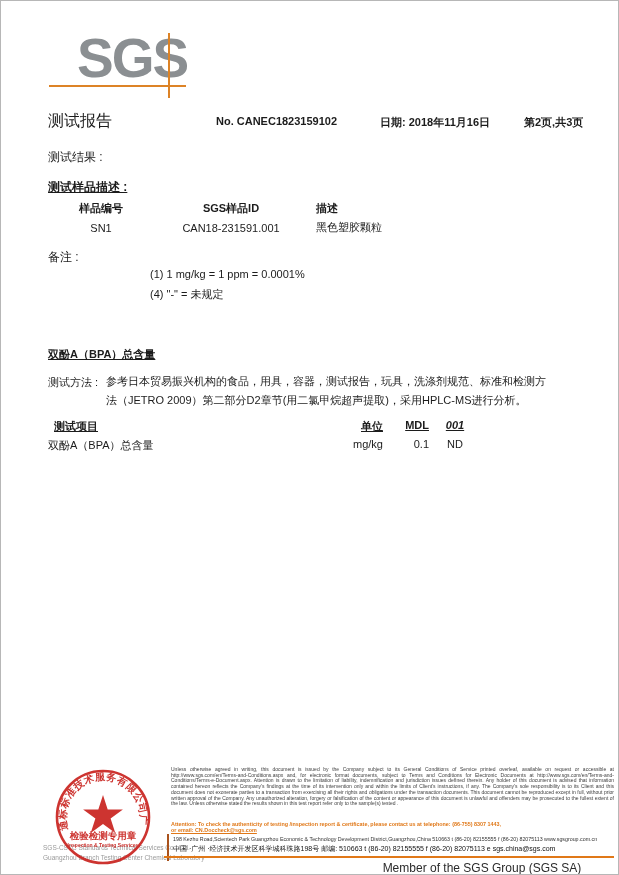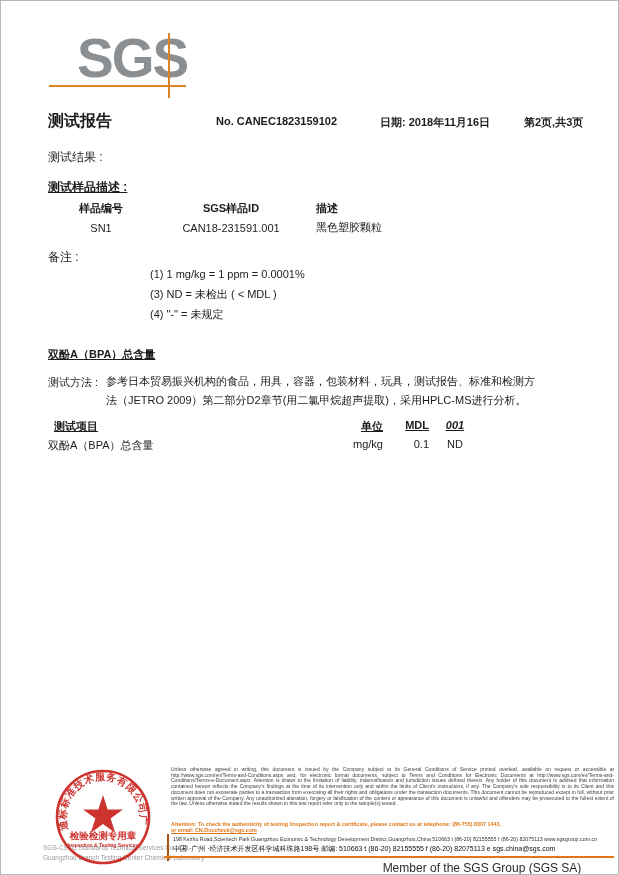--- a/index.html
+++ b/index.html
@@ -15,21 +15,21 @@
   }
   
   .logo-text{
     position:absolute;left:76px;top:30px;
     font-size:55px;font-weight:bold;color:#8b8f92;
     letter-spacing:-2px;line-height:1;
   }
   .logo-hline{position:absolute;left:48px;top:84px;width:137px;height:2px;background:#dd8326;}
   .logo-vline{position:absolute;left:167px;top:32px;width:2px;height:65px;background:#dd8326;}
   
-  .doc-title{position:absolute;left:47px;top:110px;font-size:16px;font-weight:bold;}
+  .doc-title{position:absolute;left:47px;top:110px;font-size:16px;font-weight:normal;}
   .report-no{position:absolute;left:215px;top:114px;font-size:11px;font-weight:bold;}
   .report-date{position:absolute;left:379px;top:114px;font-size:11px;font-weight:bold;}
   .page-info{position:absolute;left:523px;top:114px;font-size:11px;font-weight:bold;}
   
   .lbl{font-size:12px;}
   .results-label{position:absolute;left:47px;top:148px;}
   .sample-heading{position:absolute;left:47px;top:178px;font-weight:bold;text-decoration:underline;}
   .sample-table{position:absolute;left:55px;top:198px;font-size:11px;}
   .sample-table .row{display:grid;grid-template-columns:90px 130px 200px;height:19px;align-items:center;gap:20px;}
   .sample-table .hdr{font-weight:bold;}
@@ -93,28 +93,27 @@
     <div class="row">
       <span class="c1">SN1</span>
       <span class="c2">CAN18-231591.001</span>
       <span class="c3">黑色塑胶颗粒</span>
     </div>
   </div>
 
   <div class="lbl remarks-label">备注 :</div>
   <div class="remarks-list">
     <div>(1) 1 mg/kg = 1 ppm = 0.0001%</div>
-    <div>(3) ND = 未检出 ( &lt; MDL )</div>
     <div>(4) "-" = 未规定</div>
   </div>
 
   <div class="bpa-heading">双酚A（BPA）总含量</div>
   <div class="method-label">测试方法 :</div>
   <div class="method-text">
-    <div>参考日本贸易振兴机构的食品，用具，容器，包装材料，玩具，测试报告、标准和检测方</div>
+    <div>参考日本贸易振兴机构的食品，用具，容器，测试报告，玩具，洗涤剂规范、标准和检测方</div>
     <div>法（JETRO 2009）第二部分D2章节(用二氯甲烷超声提取)，采用HPLC-MS进行分析。</div>
   </div>
 
   <div class="result-table">
     <div class="rrow">
       <span class="item hdr-cell">测试项目</span>
       <span class="unit hdr-cell">单位</span>
       <span class="mdl hdr-cell">MDL</span>
       <span class="val hdr-cell ital">001</span>
     </div>

